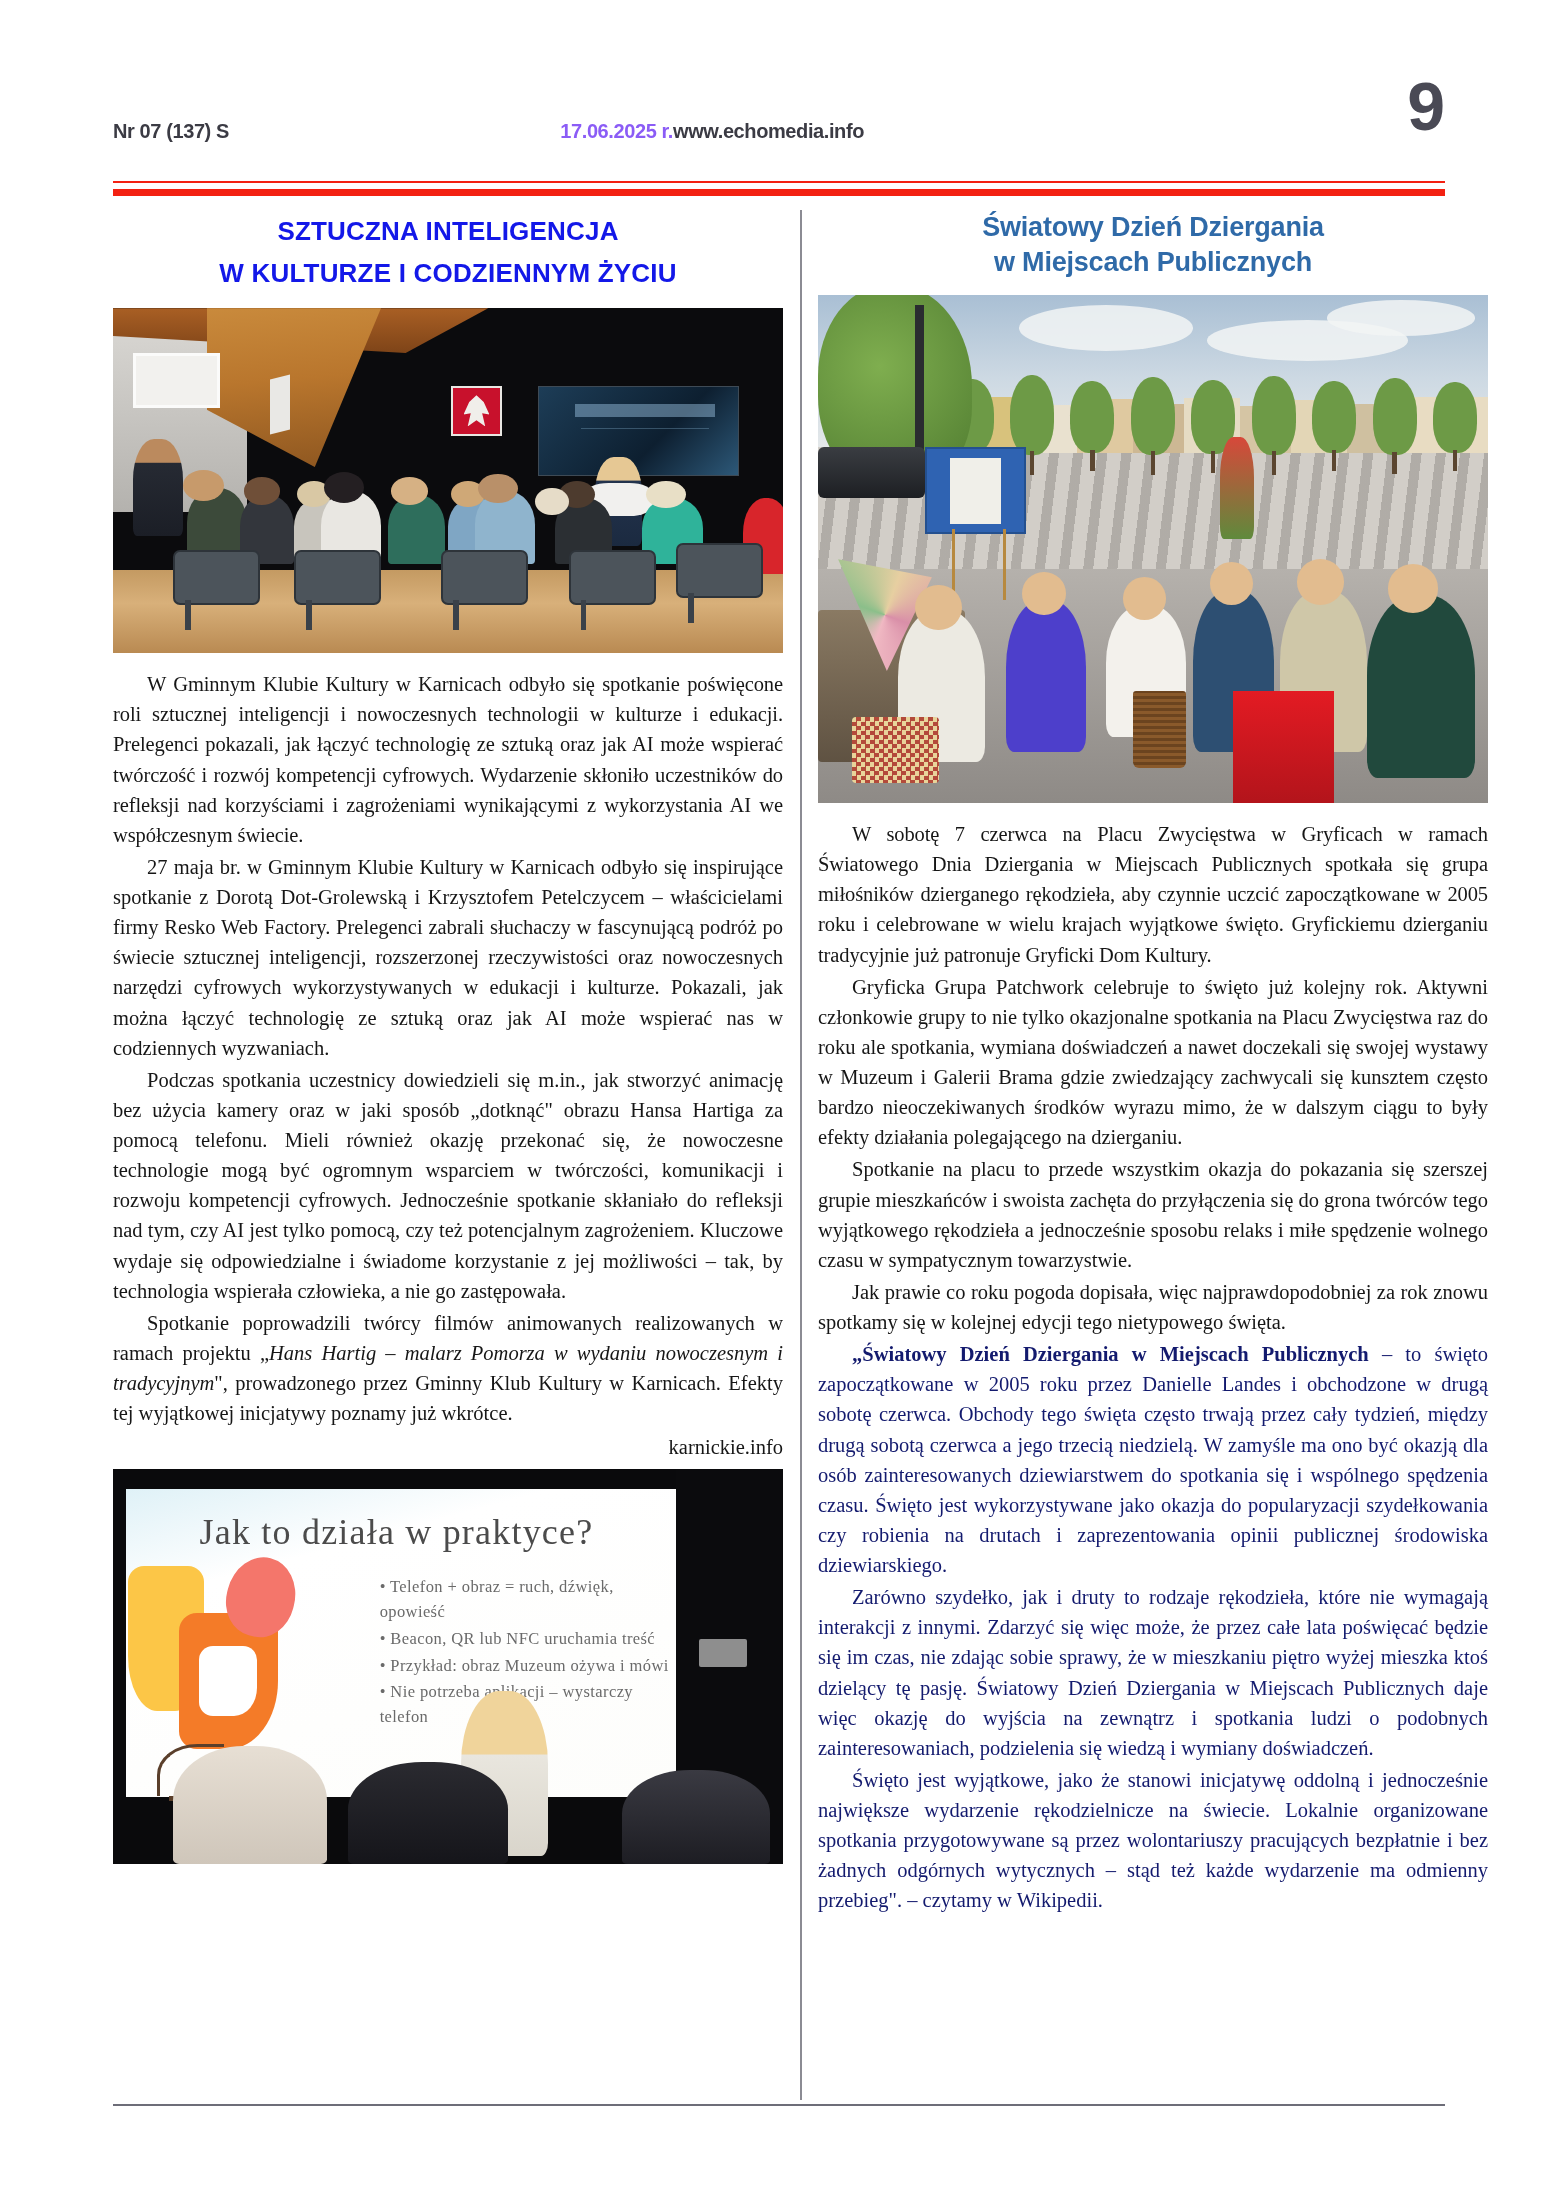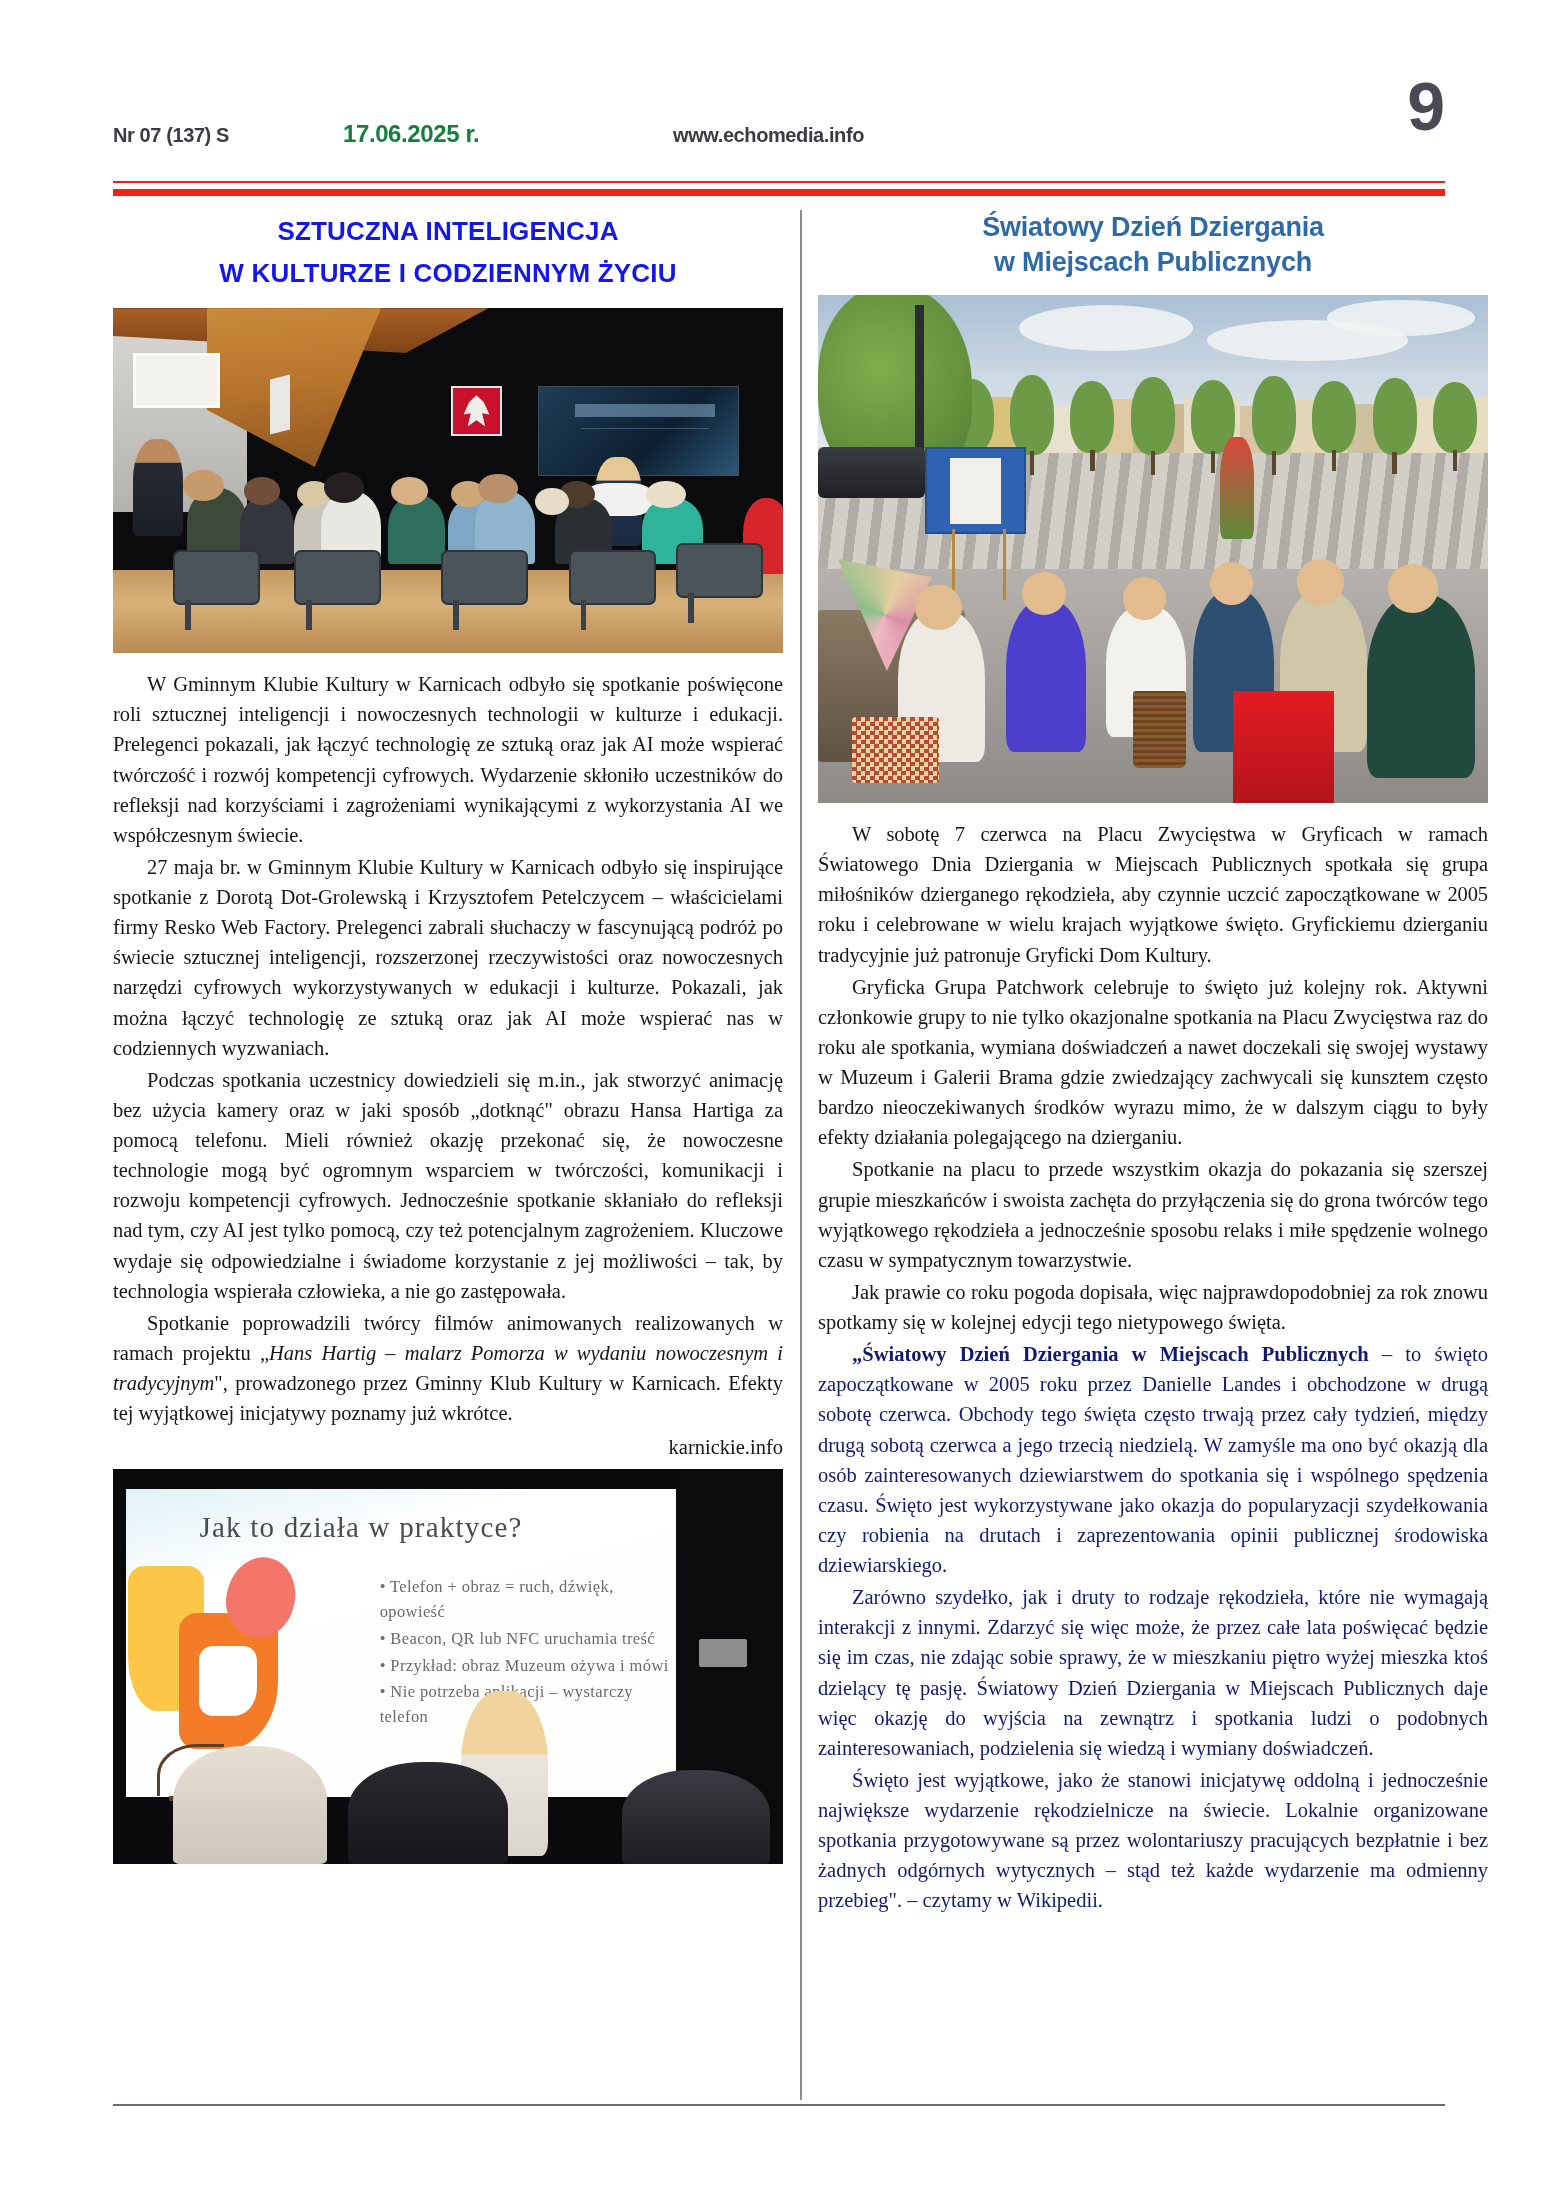--- a/index.html
+++ b/index.html
@@ -38,24 +38,25 @@
     font-family: "Liberation Sans", sans-serif;
     font-weight: bold;
     font-size: 20px;
     color: #3b3b44;
     letter-spacing: -0.4px;
     width: 230px;
   }
   .mast-date {
     font-family: "Liberation Sans", sans-serif;
     font-weight: bold;
-    font-size: 24px;
-    color: #15803d;
+    font-size: 20px;
+    color: #8b5cf6;
     letter-spacing: -0.4px;
     width: 330px;
+    text-align: right;
   }
   .mast-web {
     font-family: "Liberation Sans", sans-serif;
     font-weight: bold;
     font-size: 20px;
     color: #3b3b44;
     letter-spacing: -0.4px;
     flex: 1;
   }
   .mast-pageno {
@@ -267,21 +268,21 @@
 
   
   #photo-slide { height: 395px; background:#0a0a0c; }
   .slide-screen {
     position:absolute; left:2%; top:5%; width:84%; height:78%;
     background:linear-gradient(165deg,#dff1f7 0%,#ffffff 25%,#fdfdfb 100%);
   }
   .slide-title {
     position:absolute; left:13%; top:7%;
     font-family:"Liberation Serif", serif;
-    font-size:29px; color:#4b4b4b; letter-spacing:1.2px;
+    font-size:36px; color:#4b4b4b; letter-spacing:1.2px;
   }
   .slide-blobs { position:absolute; left:-1%; top:22%; width:40%; height:76%; }
   .blob-yellow {
     position:absolute; left:3%; top:4%; width:34%; height:62%;
     background:#fcc647; border-radius:16px 16px 38% 38%;
   }
   .blob-orange {
     position:absolute; left:26%; top:24%; width:44%; height:58%;
     background:#f47b28;
     border-radius: 18px 18px 50% 18px;

